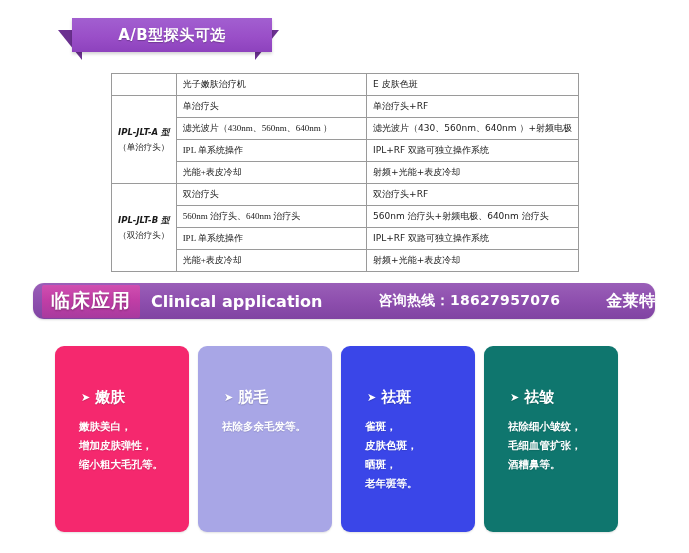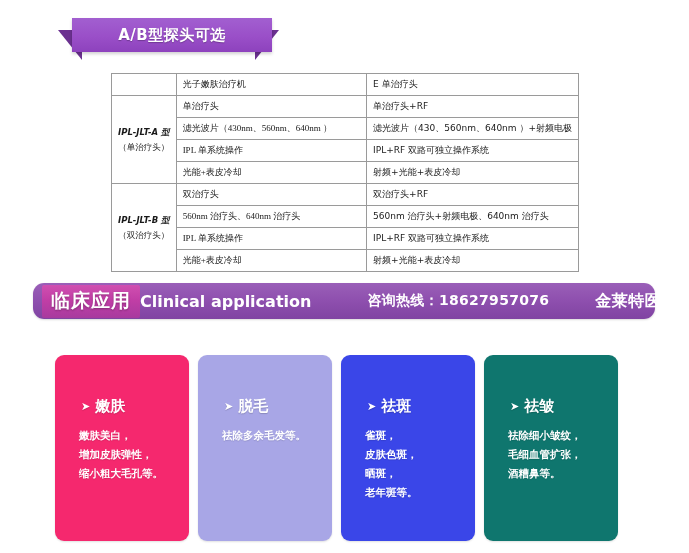--- a/index.html
+++ b/index.html
@@ -66,35 +66,35 @@
   .clin-badge {
     margin-left: 9px;
     padding: 3px 9px 4px 9px;
     background: linear-gradient(180deg,#d04fb0 0%, #c13ea6 45%, #a83a9e 100%);
     border-radius: 2px;
     color: #fff; font-size: 19px; font-weight: bold; letter-spacing: 1px;
     text-shadow: 0 1px 2px rgba(0,0,0,.3);
     white-space: nowrap;
   }
   .clin-en {
-    color: #ffffff; font-size: 16px; font-weight: bold;
+    margin-left: 11px; color: #ffffff; font-size: 16px; font-weight: bold;
     white-space: nowrap;
   }
   .clin-hotline {
     margin-left: 56px; color: #ffffff; font-size: 14px; font-weight: bold;
     white-space: nowrap; letter-spacing: .3px;
   }
   .clin-brand {
     margin-left: 46px; color: #ffffff; font-size: 16px; font-weight: bold;
     white-space: nowrap; letter-spacing: .5px;
   }
 
   
   .cards {
-    position: absolute; left: 55px; top: 355px;
+    position: absolute; left: 55px; top: 346px;
     width: 581px; height: 186px;
     display: flex; gap: 9px;
   }
   .card {
     width: 134px; height: 186px;
     border-radius: 9px;
     color: #fff;
     padding: 42px 0 0 0;
     box-shadow: 0 1px 2px rgba(0,0,0,.12);
   }
@@ -123,21 +123,21 @@
     <div class="ribbon-body">
       <span class="ribbon-text">A/B型探头可选</span>
     </div>
   </div>
 
   <table class="spec-table">
     <tbody>
       <tr>
         <td class="col-model blank-cell"></td>
         <td class="col-a">光子嫩肤治疗机</td>
-        <td class="col-b">E 单治疗头</td>
+        <td class="col-b">E 皮肤色斑</td>
       </tr>
 
       <tr>
         <td class="col-model" rowspan="4">
           <span class="model-name">IPL-JLT-A 型</span>
           <span class="model-sub">（单治疗头）</span>
         </td>
         <td class="col-a">单治疗头</td>
         <td class="col-b">单治疗头+RF</td>
       </tr>

